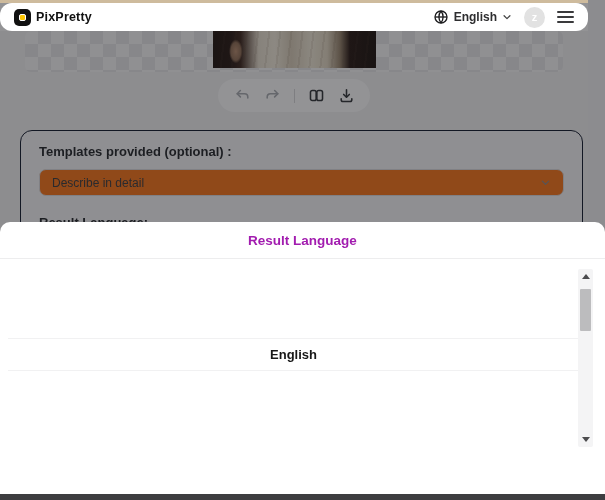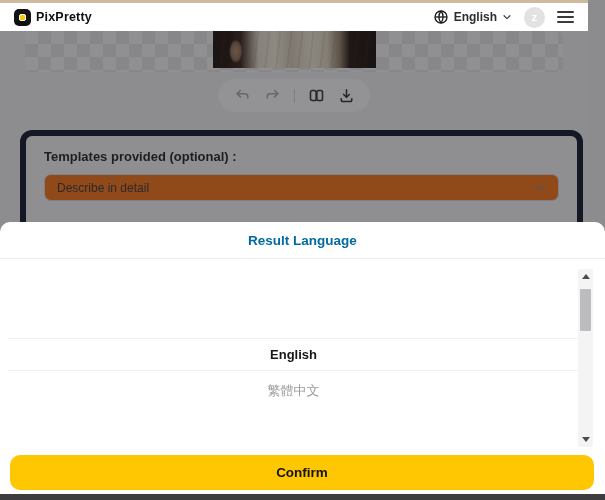--- a/index.html
+++ b/index.html
@@ -7,21 +7,21 @@
   body { font-family:"Liberation Sans", sans-serif; }
   .viewport {
     position:relative; width:605px; height:500px; background:#fff;
     overflow:hidden; margin:0 auto;
   }
 
   
   .top-strip { position:absolute; left:0; top:0; width:588px; height:3px; background:#cebb9d; z-index:12; }
   .header {
     position:absolute; left:0; top:3px; width:588px; height:28px; background:#ffffff;
-    display:flex; align-items:center; justify-content:space-between; padding:0 14px; z-index:11;
+    display:flex; align-items:center; justify-content:space-between; padding:0 14px; z-index:11;border-radius:12px;
   }
   .brand { display:flex; align-items:center; gap:5px; }
   .brand-mark { width:17px; height:17px; background:#111; border-radius:5px; display:flex; align-items:center; justify-content:center; }
   .brand-mark .inner { width:7px; height:7px; background:#ffc702; border-radius:2px; border:1.5px solid #fff; }
   .brand-name { font-size:12.5px; font-weight:700; color:#111; letter-spacing:.2px; }
   .header-right { display:flex; align-items:center; gap:12px; }
   .lang-switch { display:flex; align-items:center; gap:5px; cursor:pointer; }
   .lang-label { font-size:12px; font-weight:600; color:#2e2e30; }
   .icon-svg { display:block; }
   .avatar { width:21px; height:21px; border-radius:50%; background:#e2e2e2; color:#fff; font-size:11px; font-weight:700; display:flex; align-items:center; justify-content:center; }
@@ -51,40 +51,40 @@
     position:absolute; left:218px; top:48px; width:152px; height:33px;
     background:#ffffff; border-radius:17px;
     display:flex; align-items:center; justify-content:center; gap:13px;
   }
   .pill-divider { width:1px; height:14px; background:#d7d7d9; }
   .tool-btn { display:flex; align-items:center; justify-content:center; cursor:pointer; background:none; border:none; padding:0; }
 
   .form-card {
     position:absolute; left:20px; top:99px; width:563px; height:110px;
     background:#f8f8f9; border-radius:12px; padding:13px 18px;
-    border:6px solid #0f172a;
+    border:1px solid #0f172a;
   }
   .form-label { font-size:13px; font-weight:700; color:#1f2227; }
   .select-box {
     margin-top:10px; height:27px; background:#f97316; border:1px solid #dcdcdf; border-radius:7px;
     display:flex; align-items:center; justify-content:space-between; padding:0 12px; cursor:pointer;
   }
   .select-value { font-size:12px; color:#3a3a3c; }
   .form-label-2 { margin-top:19px; font-size:13px; font-weight:700; color:#1f2227; }
 
   
   .backdrop { position:absolute; inset:0; background:rgba(26,26,29,0.47); z-index:5; }
 
   
   .modal {
     position:absolute; left:0; top:222px; width:605px; height:278px; background:#ffffff;
     border-radius:10px 10px 0 0; z-index:20;
   }
   .modal-title {
-    text-align:center; font-size:13.5px; font-weight:700; color:#0369a1;
+    text-align:center; font-size:13.5px; font-weight:700; color:#a21caf;
     padding:11px 0 10px; border-bottom:1px solid #ededee;
   }
   .picker { position:relative; height:192px; }
   .select-zone {
     position:absolute; top:79px; left:8px; right:26px; height:33px;
     border-top:1px solid #f1f1f2; border-bottom:1px solid #f1f1f2;
     display:flex; align-items:center; justify-content:center;
   }
   .opt-selected { font-size:13px; font-weight:700; color:#171717; }
   .opt { position:absolute; left:0; right:18px; text-align:center; font-size:13px; cursor:pointer; }
@@ -195,27 +195,25 @@
 
   <div class="backdrop"></div>
 
   <div class="modal">
     <div class="modal-title">Result Language</div>
 
     <div class="picker">
       <div class="select-zone">
         <span class="opt-selected">English</span>
       </div>
-      <div class="opt opt-2">繁體中文</div>
 
       <div class="pk-scrollbar">
         <div class="sb-arrow up"></div>
         <div class="sb-thumb"></div>
         <div class="sb-arrow down"></div>
       </div>
     </div>
 
-    <button class="confirm-btn">Confirm</button>
   </div>
 
   <div class="bottom-strip"></div>
 
 </div>
 
 </body></html>

